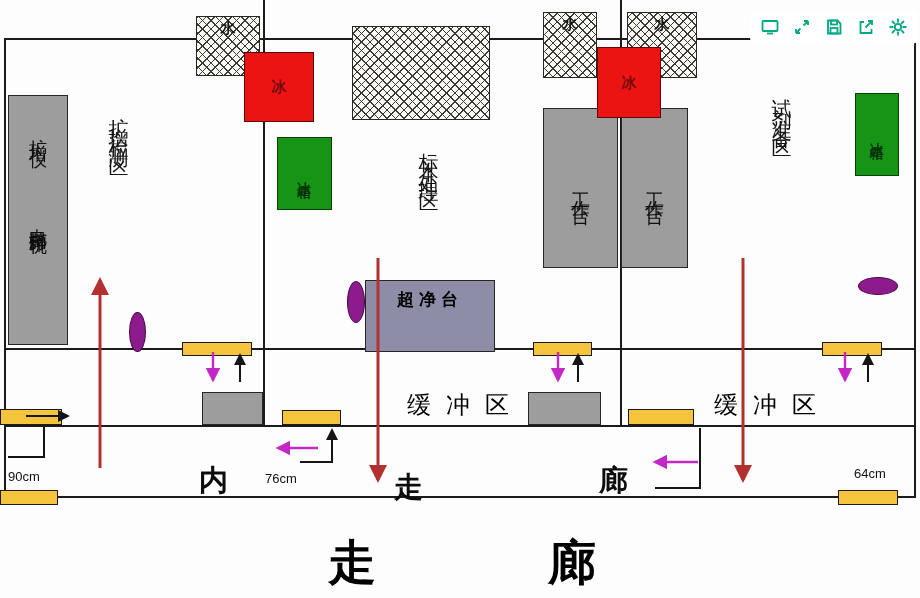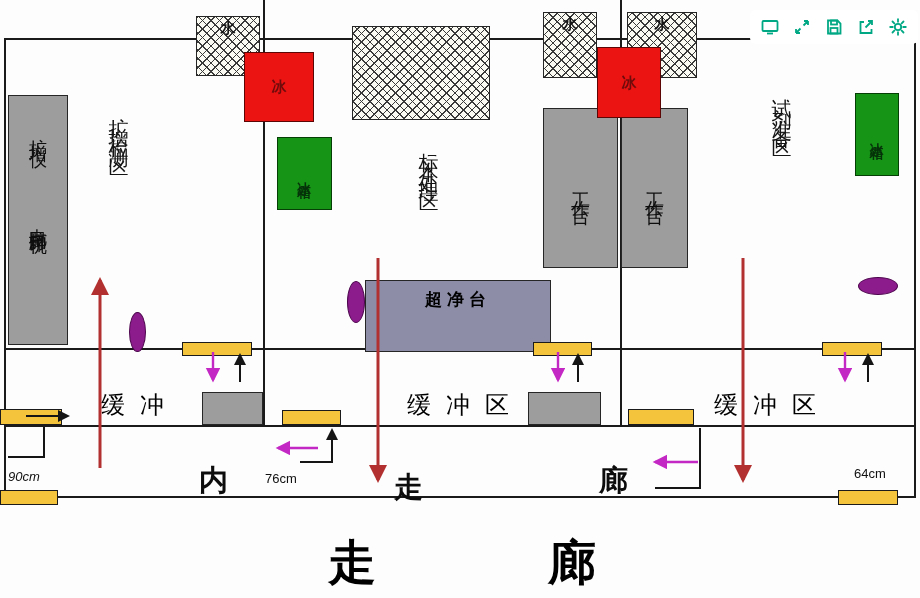--- a/index.html
+++ b/index.html
@@ -69,21 +69,21 @@
   <div class="blk redbox" style="left:244px;top:52px;width:70px;height:70px;">
     <span class="redchar">冰</span>
   </div>
 
   <div class="blk greenbox" style="left:277px;top:137px;width:55px;height:73px;">
     <span class="vtext fridgelabel">冰箱</span>
   </div>
 
   <div class="blk hatch" style="left:352px;top:26px;width:138px;height:94px;"></div>
 
-  <div class="blk cleanbench" style="left:365px;top:280px;width:186px;height:72px;">
+  <div class="blk cleanbench" style="left:365px;top:280px;width:130px;height:72px;">
     <span class="cblabel">超净台</span>
   </div>
 
   <div class="blk gray" style="left:543px;top:108px;width:75px;height:160px;">
     <span class="vtext wblabel">工作台</span>
   </div>
   <div class="blk gray" style="left:621px;top:108px;width:67px;height:160px;">
     <span class="vtext wblabel">工作台</span>
   </div>
 
@@ -115,29 +115,28 @@
   <div class="door" style="left:838px;top:490px;width:60px;height:15px;"></div>
 
   <div class="stool" style="left:129px;top:312px;width:17px;height:40px;"></div>
   <div class="stool" style="left:347px;top:281px;width:18px;height:42px;"></div>
   <div class="stool" style="left:858px;top:277px;width:40px;height:18px;"></div>
 
   <span class="arealabel" style="left:106px;top:102px;">扩增检测区</span>
   <span class="arealabel" style="left:416px;top:137px;">标本处理区</span>
   <span class="arealabel" style="left:769px;top:83px;">试剂准备区</span>
 
-  <span class="buflabel" style="left:101px;top:389px;">缓冲</span>
   <span class="buflabel" style="left:407px;top:389px;">缓冲区</span>
   <span class="buflabel" style="left:714px;top:389px;">缓冲区</span>
 
   <span class="cchar" style="left:199px;top:461px;">内</span>
   <span class="cchar" style="left:394px;top:468px;">走</span>
   <span class="cchar" style="left:599px;top:461px;">廊</span>
 
-  <span class="dim" style="left:8px;top:469px;font-style:italic;">90cm</span>
+  <span class="dim" style="left:8px;top:469px;">90cm</span>
   <span class="dim" style="left:265px;top:471px;">76cm</span>
   <span class="dim" style="left:854px;top:466px;">64cm</span>
 
   <span class="bigchar" style="left:328px;top:531px;">走</span>
   <span class="bigchar" style="left:548px;top:531px;">廊</span>
 
   <svg id="arrows" viewBox="0 0 920 598">
     <defs>
       <marker id="m-red" markerWidth="8" markerHeight="8" refX="5" refY="3" orient="auto">
         <path d="M0,0 L6,3 L0,6 Z" fill="#b23030"></path>

